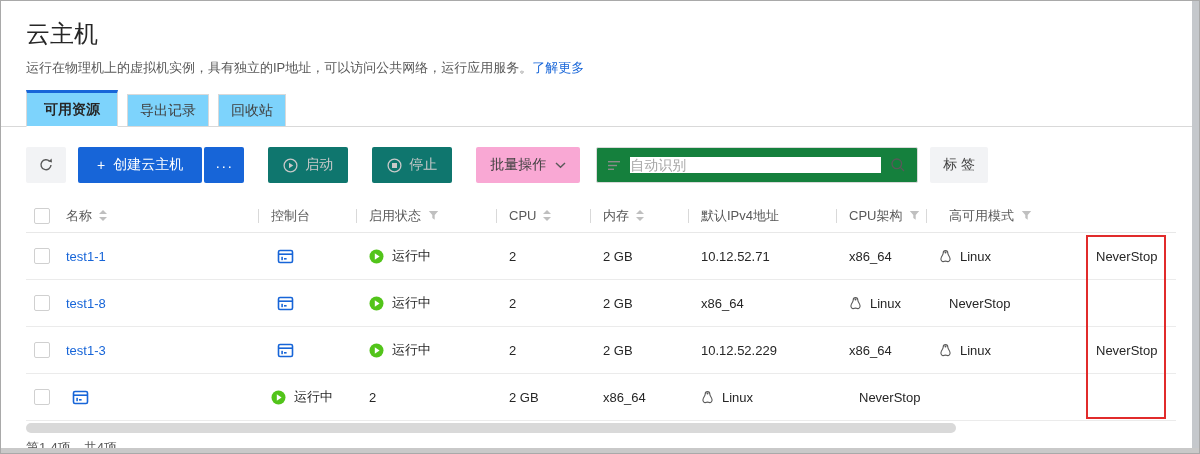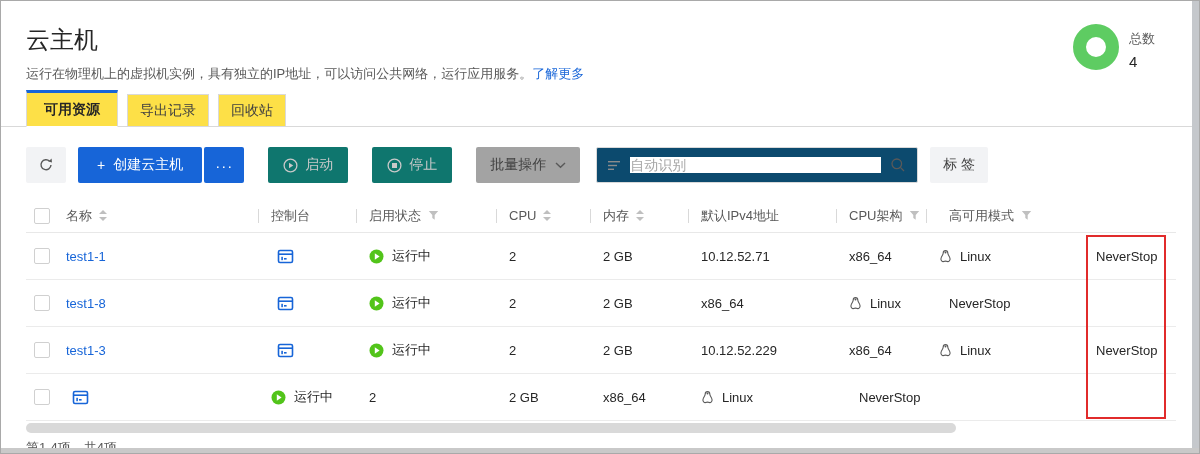--- a/index.html
+++ b/index.html
@@ -2,56 +2,56 @@
 <html><head>
 <meta charset="utf-8">
 <style>
   * { margin:0; padding:0; box-sizing:border-box; }
   body { font-family:"Liberation Sans","DejaVu Sans",sans-serif; background:#fff; }
   .frame { position:relative; width:1200px; height:454px; background:#fff;
            border:1px solid #a9a9a9; overflow:hidden; }
 
   
   .header { position:absolute; left:25px; top:17px; }
-  .page-title { font-size:24px; font-weight:400; color:#262626;margin-top:6px; }
+  .page-title { font-size:24px; font-weight:400; color:#262626; }
   .page-desc { margin-top:9px; font-size:13px; color:#595959; }
   .learn-more { color:#1765d8; text-decoration:none; cursor:pointer; }
 
   .summary { position:absolute; right:44px; top:23px; display:flex; align-items:flex-start; }
   .donut { width:46px; height:46px; border:13px solid #5ecc62; border-radius:50%; background:#fff; }
   .summary-texts { margin-left:10px; padding-top:6px; }
   .summary-label { font-size:13px; color:#595959; }
   .summary-value { font-size:15px; color:#262626; margin-top:5px; }
 
   
   .tabbar { position:absolute; left:0; top:89px; width:100%; height:37px;
             display:flex; align-items:flex-end; padding-left:25px; }
   .tabbar::after { content:""; position:absolute; left:0; right:0; bottom:0; height:1px;
                    background:#d9d9d9; z-index:1; }
-  .tab { position:relative; z-index:2; background:#fde047; border:1px solid #d9d9d9;
+  .tab { position:relative; z-index:2; background:#7dd3fc; border:1px solid #d9d9d9;
          font-size:14px; color:#404040; cursor:pointer; margin-right:9px;
          display:flex; align-items:center; justify-content:center; }
   .tab.active { height:37px; padding:0 17px; border-top:3px solid #1765d8;
                 border-bottom:1px solid #fff; font-weight:bold; color:#262626; }
   .tab.plain { height:33px; padding:0 12px; border-bottom:1px solid #d9d9d9; }
 
   
   .toolbar { position:absolute; left:25px; top:146px; height:36px; display:flex; align-items:center; }
   .btn { height:36px; border-radius:2px; font-size:14px; border:none;
          display:inline-flex; align-items:center; justify-content:center; cursor:pointer; }
   .btn-refresh { width:40px; background:#f2f3f5; }
   .btn-primary { background:#1765d8; color:#fff; padding:0 19px; margin-left:12px; gap:8px; }
   .btn-more { background:#1765d8; color:#fff; width:40px; margin-left:2px;
               font-size:15px; letter-spacing:1px; }
   .btn-disabled { background:#0f766e; color:#c9c9c9; padding:0 15px; margin-left:24px;
                   gap:7px; cursor:default; }
-  .btn-batch { background:#a3a3a3; color:#404040; padding:0 14px; margin-left:24px; gap:9px; }
+  .btn-batch { background:#f9a8d4; color:#404040; padding:0 14px; margin-left:24px; gap:9px; }
   .btn-tag { background:#f2f3f5; color:#404040; width:58px; margin-left:12px; }
   .searchbox { margin-left:16px; width:322px; height:36px; border:1px solid #d9d9d9;
-               border-radius:2px; display:flex; align-items:center; padding:0 11px; gap:9px; background:#0c4a6e; }
+               border-radius:2px; display:flex; align-items:center; padding:0 11px; gap:9px; background:#15803d; }
   .searchbox input { flex:1; border:none; outline:none; font-size:14px; color:#404040;
                      font-family:"Liberation Sans","DejaVu Sans",sans-serif; }
   .searchbox input::placeholder { color:#a6a6a6; }
 
   
   .table { position:absolute; left:25px; top:198px; width:1150px; }
   .thead, .trow { display:grid;
     grid-template-columns:40px 205px 98px 140px 94px 98px 148px 90px 147px 1fr;
     align-items:center; }
   .thead { height:34px; font-size:13px; color:#595959; border-bottom:1px solid #e8e8e8; }
@@ -87,27 +87,20 @@
 
 <div class="frame">
 
   <div class="header">
     <div class="page-title">云主机</div>
     <div class="page-desc">
       <span>运行在物理机上的虚拟机实例，具有独立的IP地址，可以访问公共网络，运行应用服务。</span><a class="learn-more">了解更多</a>
     </div>
   </div>
 
-  <div class="summary">
-    <div class="donut"></div>
-    <div class="summary-texts">
-      <div class="summary-label">总数</div>
-      <div class="summary-value">4</div>
-    </div>
-  </div>
 
   <div class="tabbar">
     <div class="tab active">可用资源</div>
     <div class="tab plain">导出记录</div>
     <div class="tab plain">回收站</div>
   </div>
 
   <div class="toolbar">
     <button class="btn btn-refresh">
       <span>

